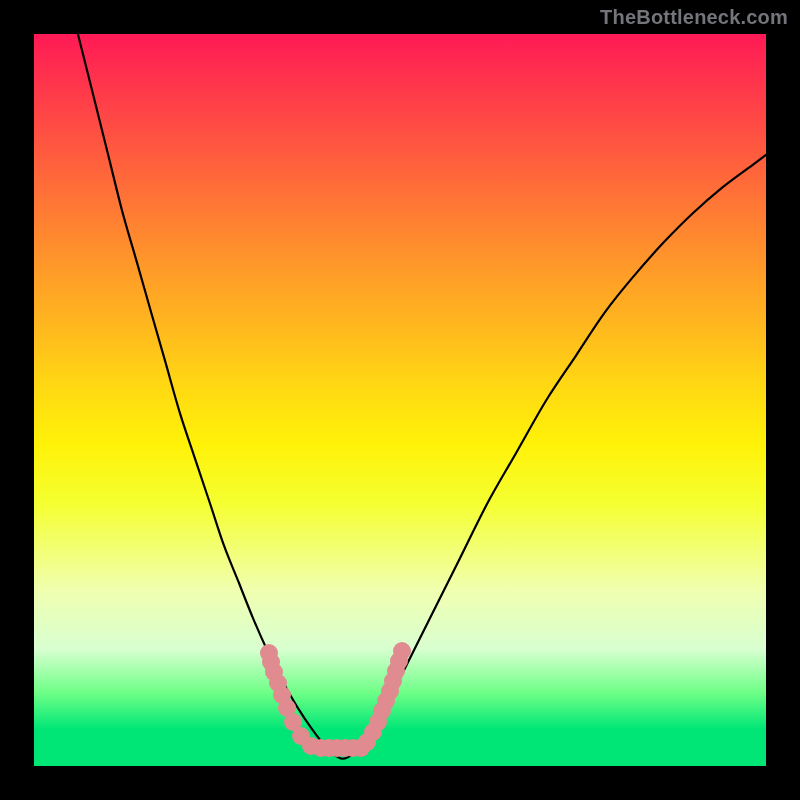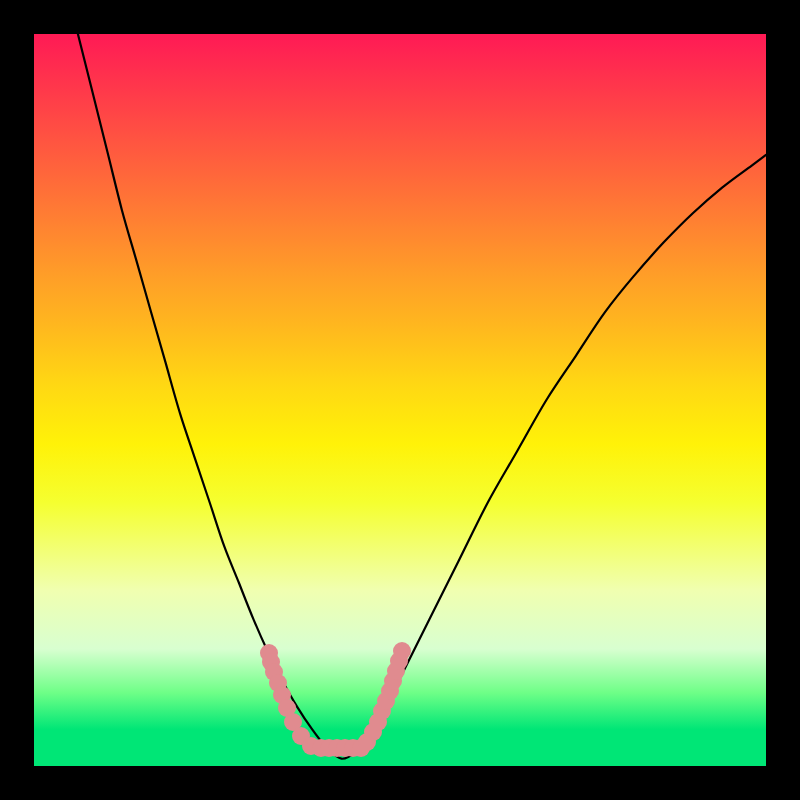--- a/index.html
+++ b/index.html
@@ -99,13 +99,14 @@
   <a class="hit" style="left:296px; top:716px; width:22px; height:22px;"></a>
   <a class="hit" style="left:310px; top:736px; width:22px; height:22px;"></a>
   <a class="hit" style="left:326px; top:740px; width:22px; height:22px;"></a>
   <a class="hit" style="left:342px; top:740px; width:22px; height:22px;"></a>
   <a class="hit" style="left:358px; top:730px; width:22px; height:22px;"></a>
   <a class="hit" style="left:370px; top:712px; width:22px; height:22px;"></a>
   <a class="hit" style="left:380px; top:692px; width:22px; height:22px;"></a>
   <a class="hit" style="left:388px; top:672px; width:22px; height:22px;"></a>
   <a class="hit" style="left:396px; top:652px; width:22px; height:22px;"></a>
 
+  <div class="watermark">TheBottleneck.com</div>
 </div>
 
 </body></html>

